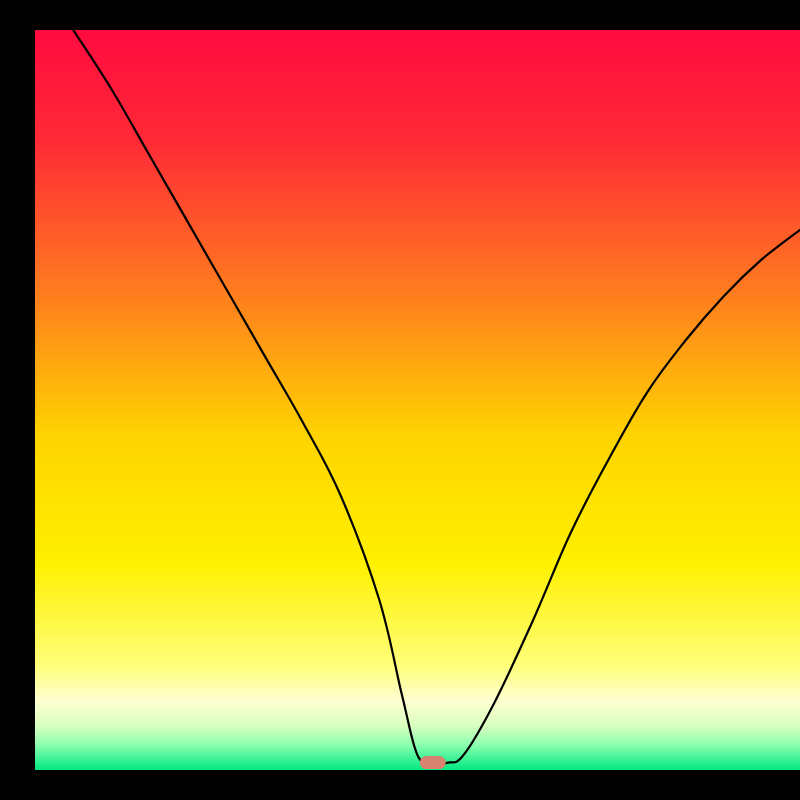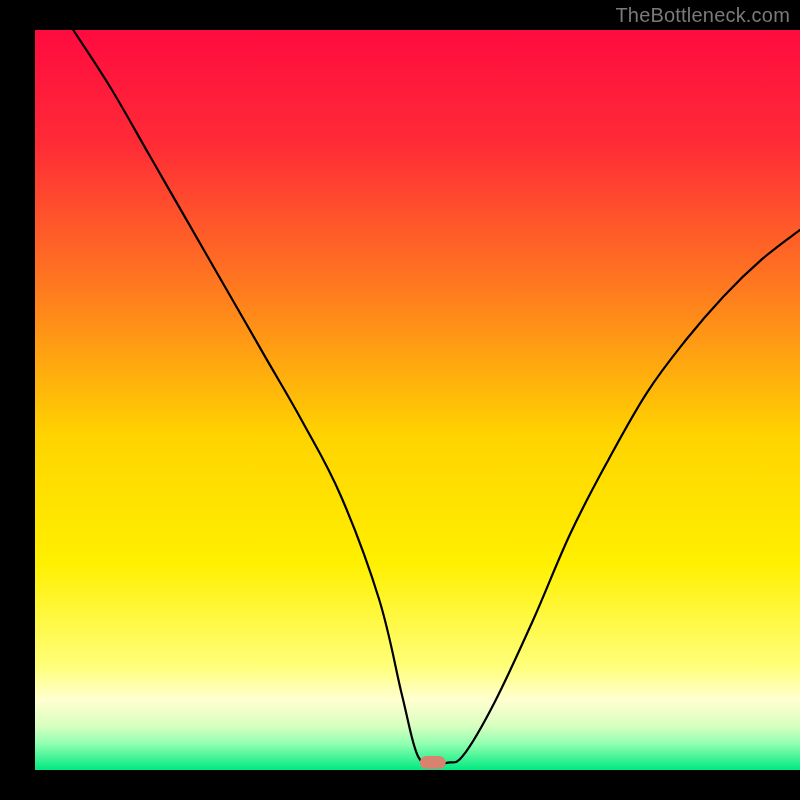--- a/index.html
+++ b/index.html
@@ -30,21 +30,20 @@
   svg {
     position: absolute;
     top: 0;
     left: 0;
   }
 </style>
 </head>
 <body>
 <div class="frame">
 
-<div class="watermark">TheBottleneck.com</div>
 
 <svg id="chart-svg" width="800" height="800" viewBox="0 0 800 800">
   <defs>
     <linearGradient id="bg-grad" x1="0" y1="0" x2="0" y2="1">
           <stop offset="0%" stop-color="#ff0b3f"></stop>
           <stop offset="15%" stop-color="#ff2a37"></stop>
           <stop offset="35%" stop-color="#ff7a1f"></stop>
           <stop offset="55.00000000000001%" stop-color="#ffd400"></stop>
           <stop offset="72%" stop-color="#fff000"></stop>
           <stop offset="86%" stop-color="#ffff7a"></stop>

